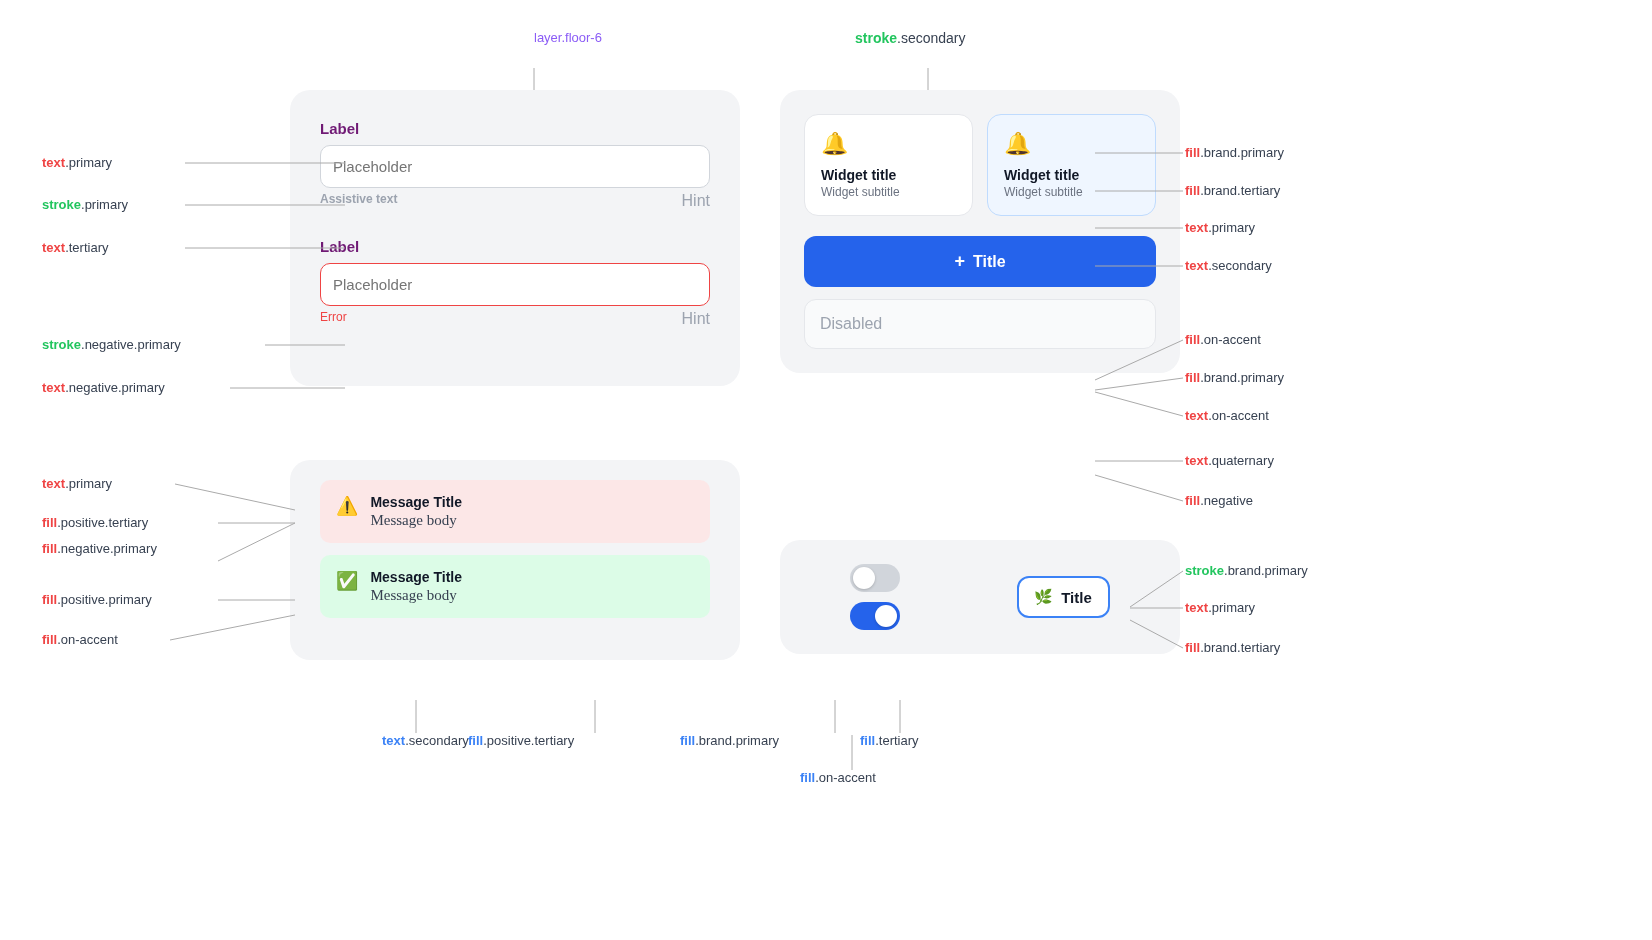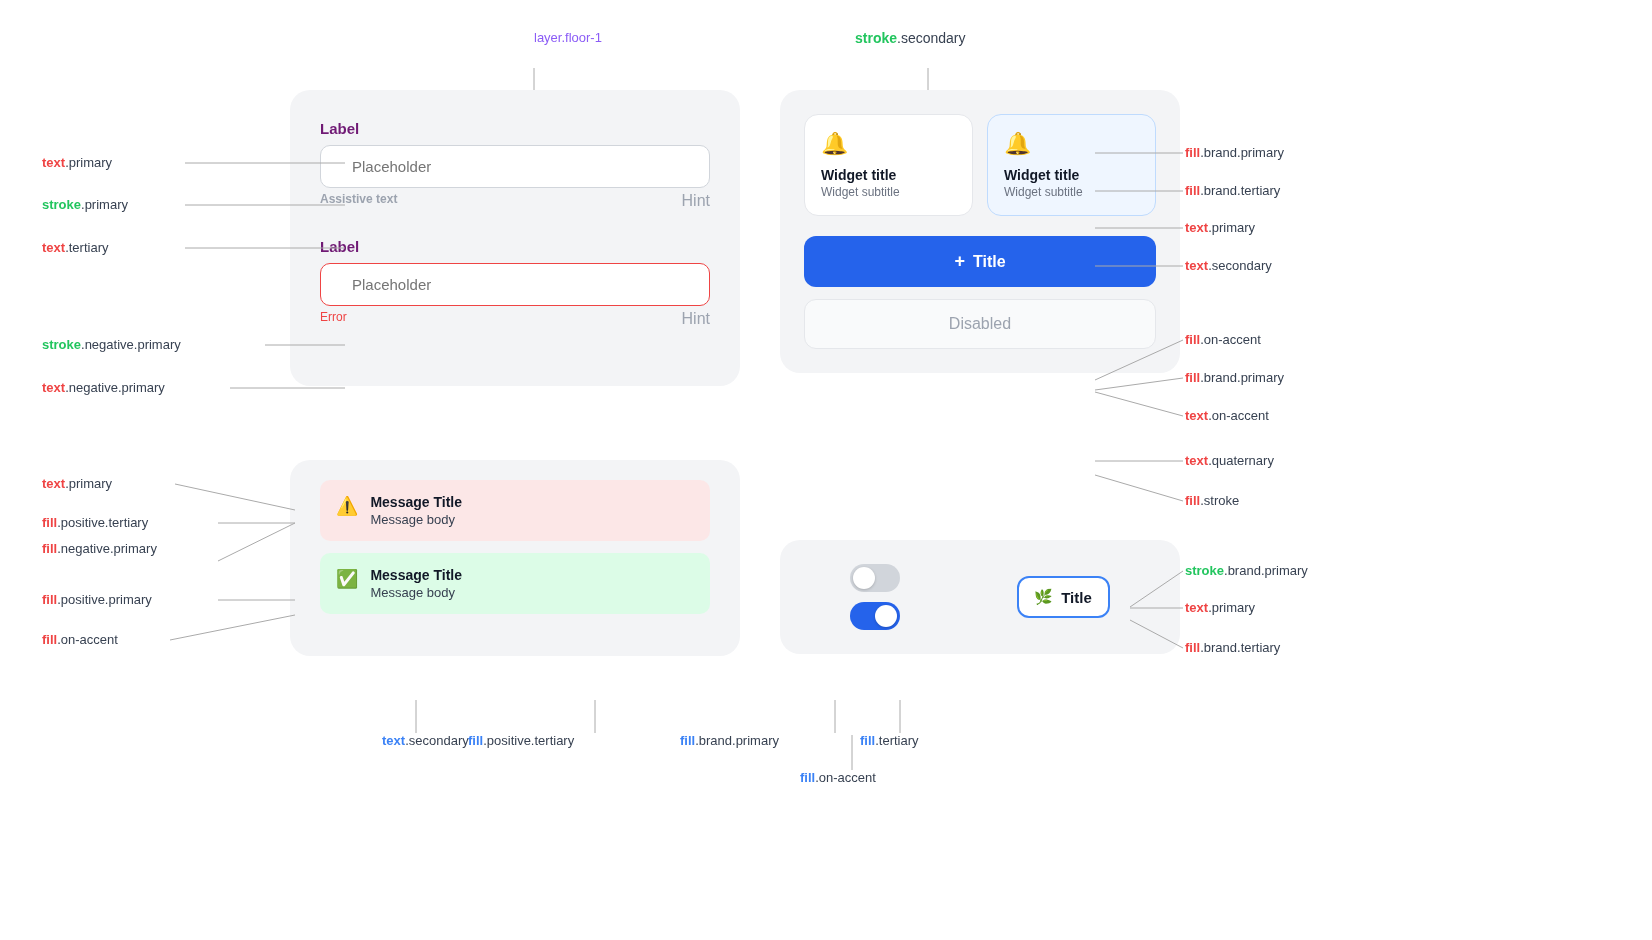--- a/index.html
+++ b/index.html
@@ -57,21 +57,21 @@
 
     .field-label {
       font-size: 15px;
       font-weight: 600;
       color: #701a75;
       margin-bottom: 8px;
     }
 
     .text-input {
       width: 100%;
-      padding: 12px 31px;
+      padding: 12px 12px;
       border-radius: 10px;
       border: 1.5px solid #d1d5db;
       font-size: 15px;
       color: #3b82f6;
       background: #ffffff;
       outline: none;
     }
 
     .text-input.error-state {
       border-color: #ef4444;
@@ -133,23 +133,24 @@
       flex-shrink: 0;
     }
 
     .alert-title {
       font-size: 14px;
       font-weight: 700;
       color: #111827;
     }
 
     .alert-body {
-      font-size: 13px;
+      font-size: 15px;
       color: #374151;
       margin-top: 2px;
+      font-family: Liberation Serif, serif;
     }
 
     
     .right-panel {
       position: absolute;
       left: 780px;
       top: 90px;
       width: 400px;
       background: #f3f4f6;
       border-radius: 20px;
@@ -218,21 +219,21 @@
       background: #f9fafb;
       color: #9ca3af;
       border: 1px solid #e5e7eb;
       border-radius: 12px;
       padding: 15px;
       font-size: 16px;
       font-weight: 500;
       cursor: not-allowed;
       display: flex;
       align-items: center;
-      justify-content: center;
+      justify-content: flex-start;
     }
 
     
     .bottom-right-panel {
       position: absolute;
       left: 780px;
       top: 540px;
       width: 400px;
       background: #f3f4f6;
       border-radius: 20px;
@@ -317,21 +318,21 @@
       font-size: 14px;
       color: #22c55e;
       font-weight: 500;
     }
   </style>
 </head>
 <body>
 
 <div class="diagram-container">
 
-  <div class="top-label-left">layer.floor-1</div>
+  <div class="top-label-left">layer.floor-6</div>
   <div class="top-label-right">
     <span style="color:#22c55e; font-weight:600;">stroke</span><span style="color:#374151;">.secondary</span>
   </div>
 
   <div class="left-panel">
 
     <div class="field-group">
       <div class="field-label">Label</div>
       <input class="text-input" type="text" readonly="" placeholder="Placeholder" style="">
       <div class="input-footer">
@@ -479,21 +480,21 @@
 
   <div class="annotation" style="top:408px; left:1185px;">
     <span class="keyword" style="color:#ef4444;">text</span><span class="rest">.on-accent</span>
   </div>
 
   <div class="annotation" style="top:453px; left:1185px;">
     <span class="keyword" style="color:#ef4444;">text</span><span class="rest">.quaternary</span>
   </div>
 
   <div class="annotation" style="top:493px; left:1185px;">
-    <span class="keyword" style="color:#ef4444;">fill</span><span class="rest">.stroke</span>
+    <span class="keyword" style="color:#ef4444;">fill</span><span class="rest">.negative</span>
   </div>
 
   <div class="annotation" style="top:563px; left:1185px;">
     <span class="keyword" style="color:#22c55e;">stroke</span><span class="rest">.brand.primary</span>
   </div>
 
   <div class="annotation" style="top:600px; left:1185px;">
     <span class="keyword" style="color:#ef4444;">text</span><span class="rest">.primary</span>
   </div>
 

